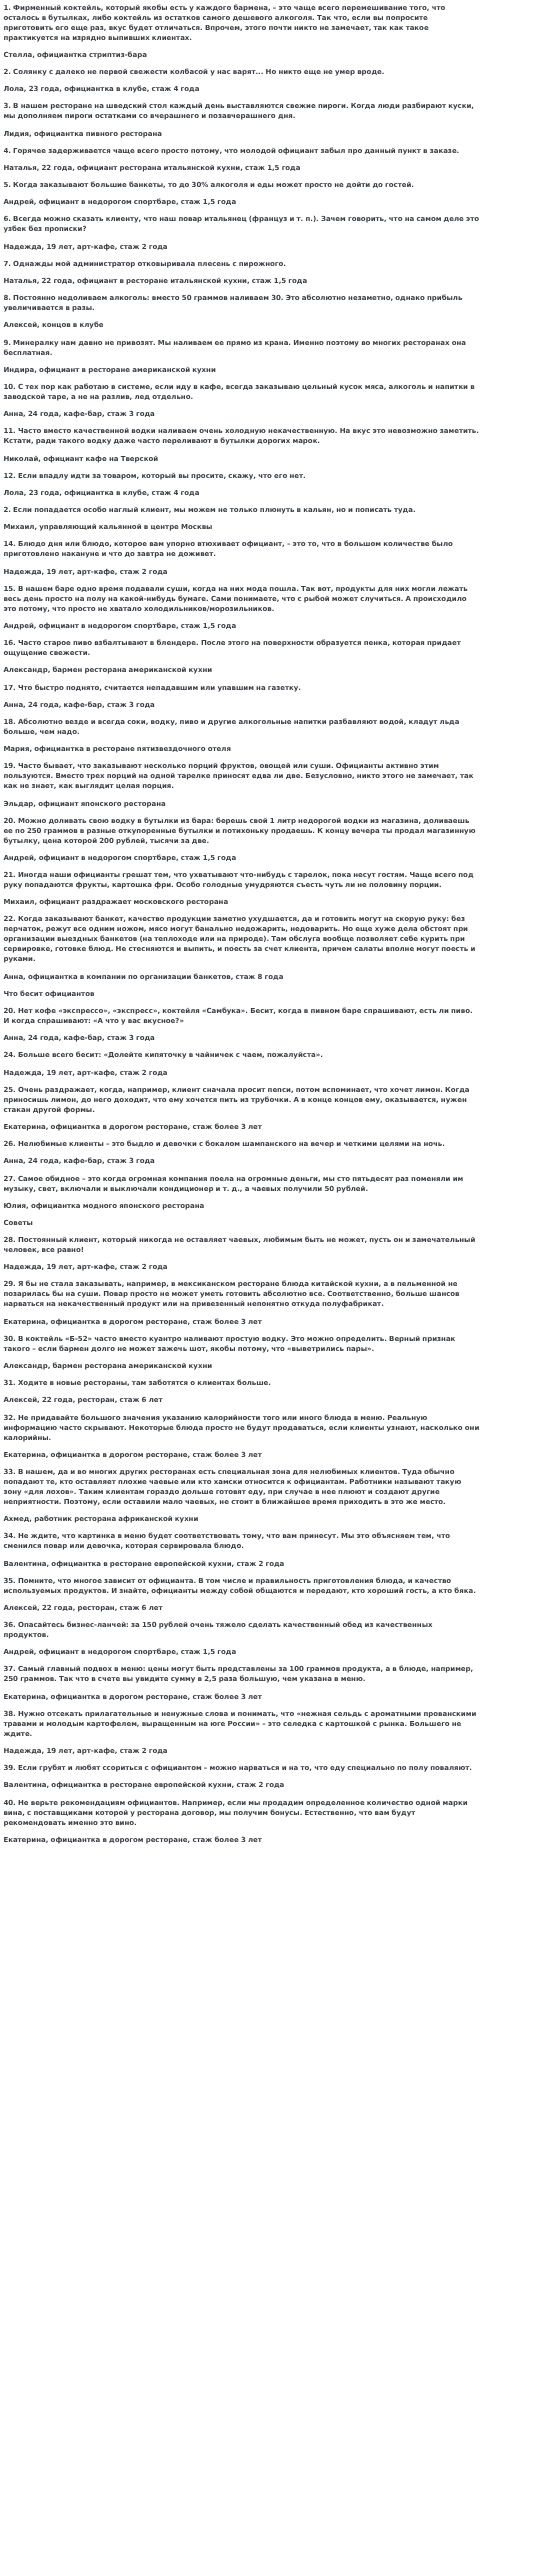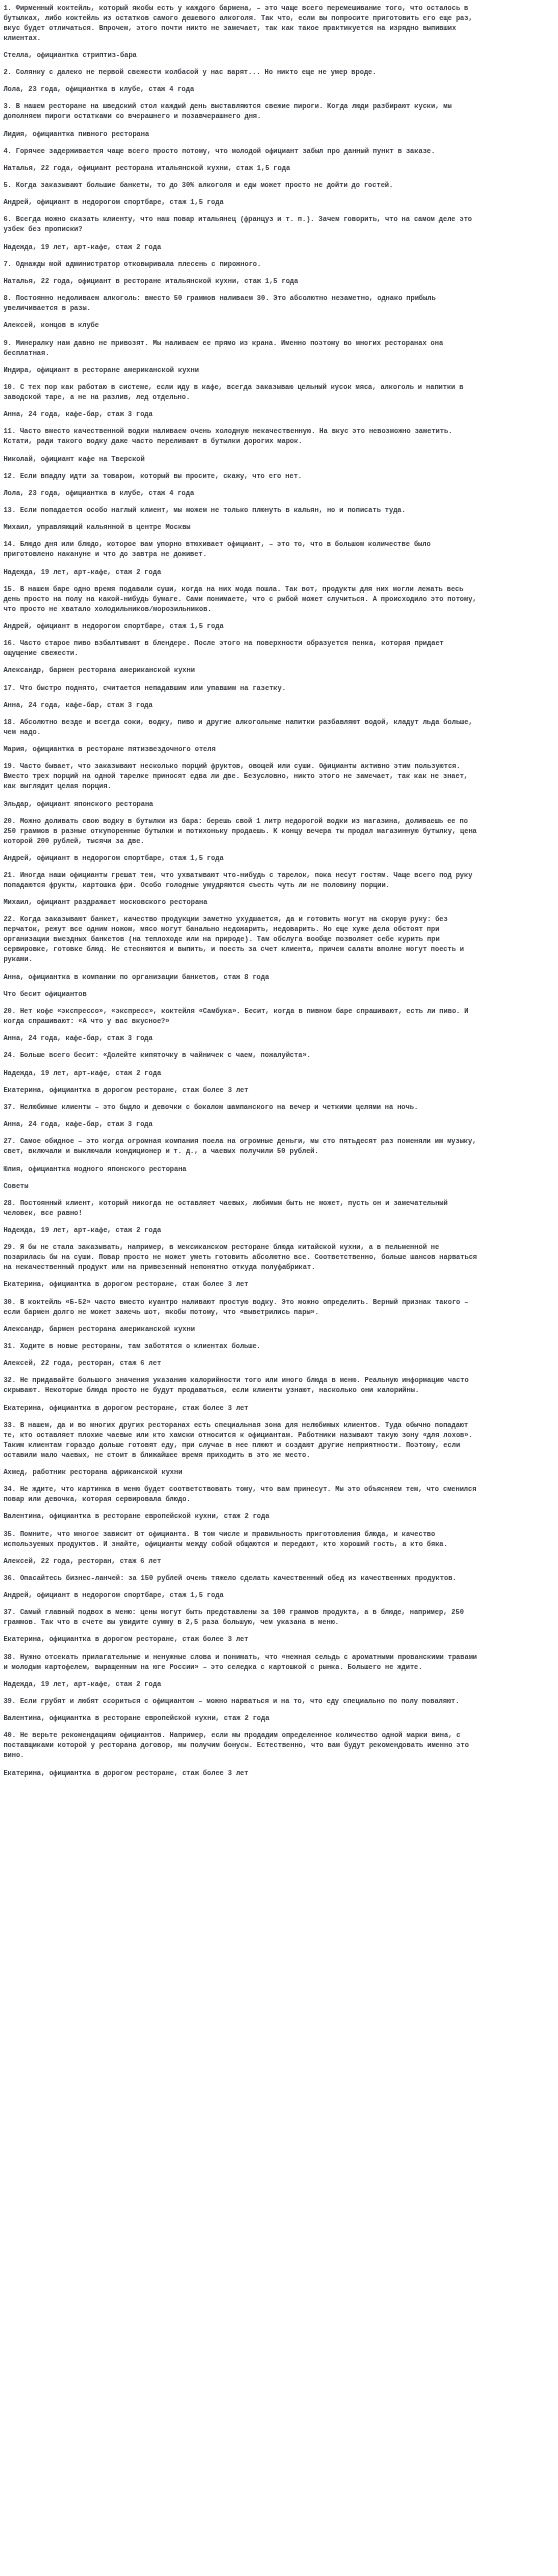--- a/index.html
+++ b/index.html
@@ -14,21 +14,20 @@
     font-size: 7px;
     font-weight: 700;
     line-height: 10px;
     color: #3b3f45;
     -webkit-font-smoothing: antialiased;
   }
   #doc {
     width: 483px;
     box-sizing: border-box;
     padding: 2.6px 3.4px 5.1px 3.4px;
-    font-family: Liberation Mono, monospace;
   }
   p {
     margin: 0 0 7.2px 0;
     padding: 0;
     text-align: left;
     word-spacing: -0.2px;
     letter-spacing: -0.02px;
   }
   p.attrib {
     margin: 0 0 7.2px 0;
@@ -61,21 +60,21 @@
     <p class="item">8. Постоянно недоливаем алкоголь: вместо 50 граммов наливаем 30. Это абсолютно незаметно, однако прибыль увеличивается в разы.</p>
     <p class="attrib">Алексей, концов в клубе</p>
     <p class="item">9. Минералку нам давно не привозят. Мы наливаем ее прямо из крана. Именно поэтому во многих ресторанах она бесплатная.</p>
     <p class="attrib">Индира, официант в ресторане американской кухни</p>
     <p class="item">10. С тех пор как работаю в системе, если иду в кафе, всегда заказываю цельный кусок мяса, алкоголь и напитки в заводской таре, а не на разлив, лед отдельно.</p>
     <p class="attrib">Анна, 24 года, кафе-бар, стаж 3 года</p>
     <p class="item">11. Часто вместо качественной водки наливаем очень холодную некачественную. На вкус это невозможно заметить. Кстати, ради такого водку даже часто переливают в бутылки дорогих марок.</p>
     <p class="attrib">Николай, официант кафе на Тверской</p>
     <p class="item">12. Если впадлу идти за товаром, который вы просите, скажу, что его нет.</p>
     <p class="attrib">Лола, 23 года, официантка в клубе, стаж 4 года</p>
-    <p class="item">13. Если попадается особо наглый клиент, мы можем не только плюнуть в кальян, но и пописать туда.</p>
+    <p class="item">2. Если попадается особо наглый клиент, мы можем не только плюнуть в кальян, но и пописать туда.</p>
     <p class="attrib">Михаил, управляющий кальянной в центре Москвы</p>
     <p class="item">14. Блюдо дня или блюдо, которое вам упорно втюхивает официант, – это то, что в большом количестве было приготовлено накануне и что до завтра не доживет.</p>
     <p class="attrib">Надежда, 19 лет, арт-кафе, стаж 2 года</p>
     <p class="item">15. В нашем баре одно время подавали суши, когда на них мода пошла. Так вот, продукты для них могли лежать весь день просто на полу на какой-нибудь бумаге. Сами понимаете, что с рыбой может случиться. А происходило это потому, что просто не хватало холодильников/морозильников.</p>
     <p class="attrib">Андрей, официант в недорогом спортбаре, стаж 1,5 года</p>
     <p class="item">16. Часто старое пиво взбалтывают в блендере. После этого на поверхности образуется пенка, которая придает ощущение свежести.</p>
     <p class="attrib">Александр, бармен ресторана американской кухни</p>
     <p class="item">17. Что быстро поднято, считается непадавшим или упавшим на газетку.</p>
     <p class="attrib">Анна, 24 года, кафе-бар, стаж 3 года</p>
     <p class="item">18. Абсолютно везде и всегда соки, водку, пиво и другие алкогольные напитки разбавляют водой, кладут льда больше, чем надо.</p>
@@ -86,22 +85,23 @@
     <p class="attrib">Андрей, официант в недорогом спортбаре, стаж 1,5 года</p>
     <p class="item">21. Иногда наши официанты грешат тем, что ухватывают что-нибудь с тарелок, пока несут гостям. Чаще всего под руку попадаются фрукты, картошка фри. Особо голодные умудряются съесть чуть ли не половину порции.</p>
     <p class="attrib">Михаил, официант раздражает московского ресторана</p>
     <p class="item">22. Когда заказывают банкет, качество продукции заметно ухудшается, да и готовить могут на скорую руку: без перчаток, режут все одним ножом, мясо могут банально недожарить, недоварить. Но еще хуже дела обстоят при организации выездных банкетов (на теплоходе или на природе). Там обслуга вообще позволяет себе курить при сервировке, готовке блюд. Не стесняются и выпить, и поесть за счет клиента, причем салаты вполне могут поесть и руками.</p>
     <p class="attrib">Анна, официантка в компании по организации банкетов, стаж 8 года</p>
     <p class="section">Что бесит официантов</p>
     <p class="item">20. Нет кофе «экспрессо», «экспресс», коктейля «Самбука». Бесит, когда в пивном баре спрашивают, есть ли пиво. И когда спрашивают: «А что у вас вкусное?»</p>
     <p class="attrib">Анна, 24 года, кафе-бар, стаж 3 года</p>
     <p class="item">24. Больше всего бесит: «Долейте кипяточку в чайничек с чаем, пожалуйста».</p>
     <p class="attrib">Надежда, 19 лет, арт-кафе, стаж 2 года</p>
+    <p class="item">25. Очень раздражает, когда, например, клиент сначала просит пепси, потом вспоминает, что хочет лимон. Когда приносишь лимон, до него доходит, что ему хочется пить из трубочки. А в конце концов ему, оказывается, нужен стакан другой формы.</p>
     <p class="attrib">Екатерина, официантка в дорогом ресторане, стаж более 3 лет</p>
-    <p class="item">37. Нелюбимые клиенты – это быдло и девочки с бокалом шампанского на вечер и четкими целями на ночь.</p>
+    <p class="item">26. Нелюбимые клиенты – это быдло и девочки с бокалом шампанского на вечер и четкими целями на ночь.</p>
     <p class="attrib">Анна, 24 года, кафе-бар, стаж 3 года</p>
     <p class="item">27. Самое обидное – это когда огромная компания поела на огромные деньги, мы сто пятьдесят раз поменяли им музыку, свет, включали и выключали кондиционер и т. д., а чаевых получили 50 рублей.</p>
     <p class="attrib">Юлия, официантка модного японского ресторана</p>
     <p class="section">Советы</p>
     <p class="item">28. Постоянный клиент, который никогда не оставляет чаевых, любимым быть не может, пусть он и замечательный человек, все равно!</p>
     <p class="attrib">Надежда, 19 лет, арт-кафе, стаж 2 года</p>
     <p class="item">29. Я бы не стала заказывать, например, в мексиканском ресторане блюда китайской кухни, а в пельменной не позарилась бы на суши. Повар просто не может уметь готовить абсолютно все. Соответственно, больше шансов нарваться на некачественный продукт или на привезенный непонятно откуда полуфабрикат.</p>
     <p class="attrib">Екатерина, официантка в дорогом ресторане, стаж более 3 лет</p>
     <p class="item">30. В коктейль «Б-52» часто вместо куантро наливают простую водку. Это можно определить. Верный признак такого – если бармен долго не может зажечь шот, якобы потому, что «выветрились пары».</p>
     <p class="attrib">Александр, бармен ресторана американской кухни</p>

